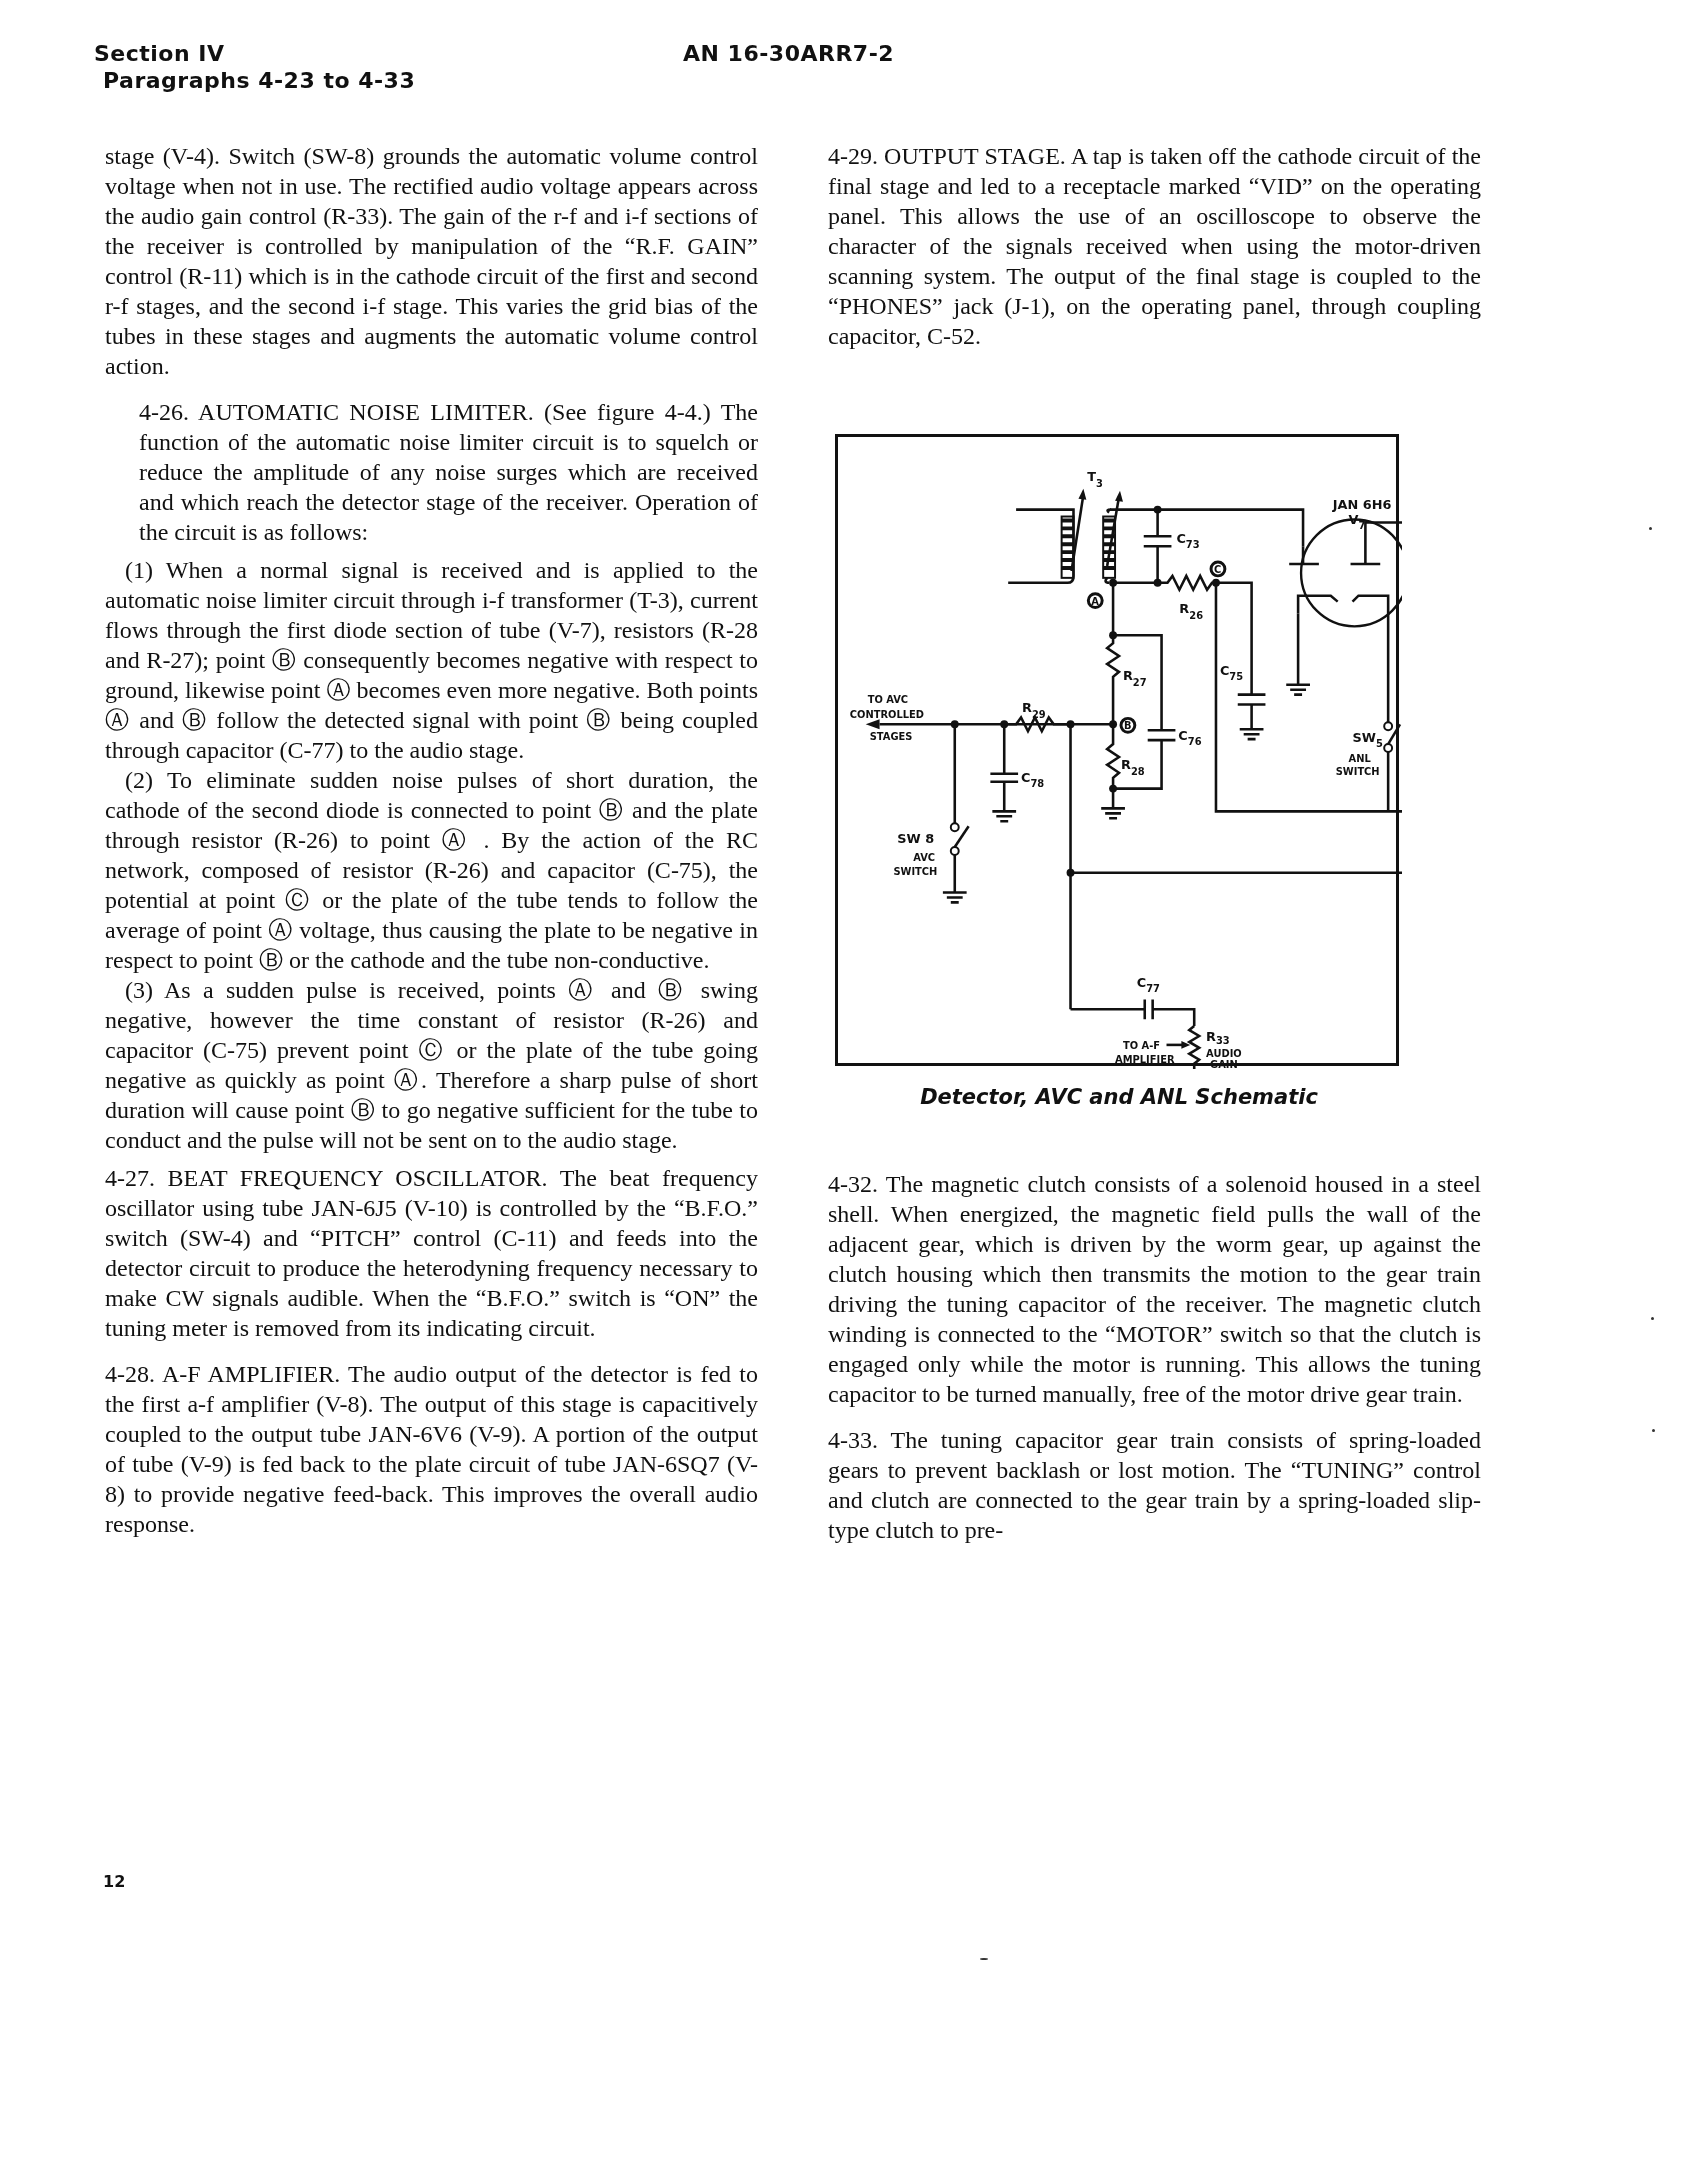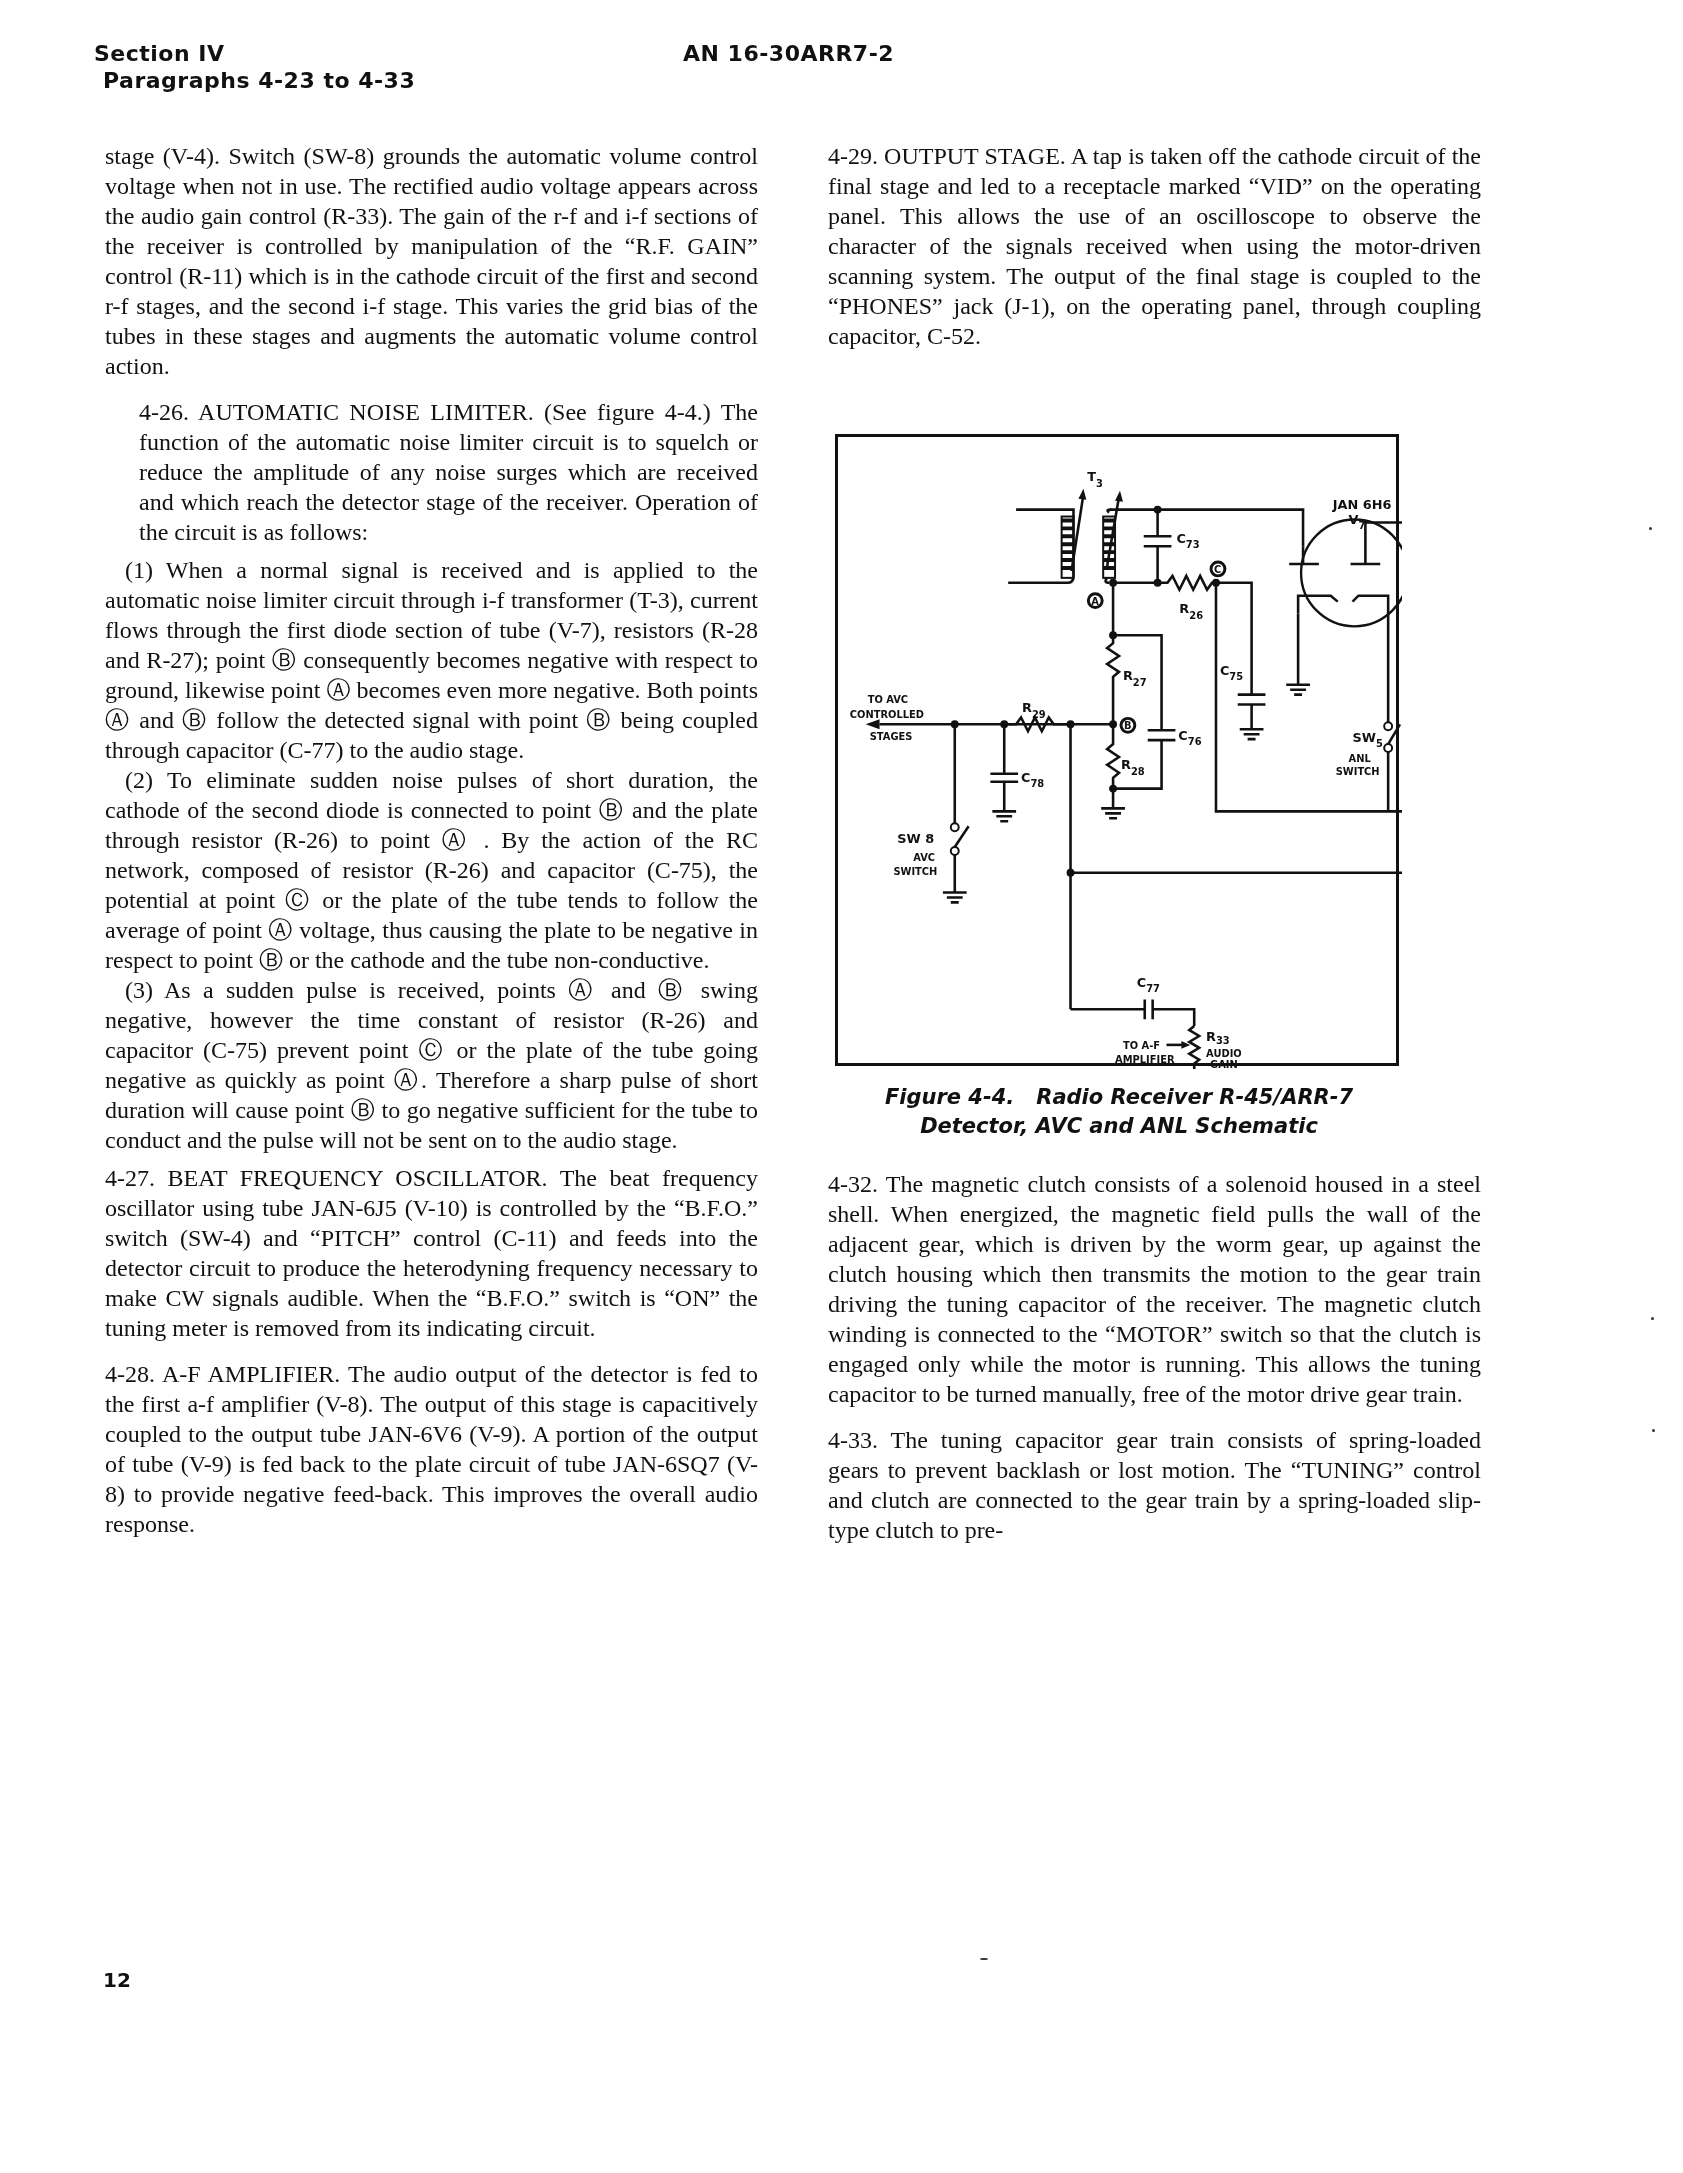--- a/index.html
+++ b/index.html
@@ -3,21 +3,21 @@
 <meta charset="utf-8">
 <style>
   html, body { margin:0; padding:0; background:#ffffff; }
   body { width:1683px; height:2173px; position:relative; overflow:hidden; color:#111; }
   .hdr { position:absolute; font-family:"DejaVu Sans", sans-serif; font-weight:bold; font-size:22px; letter-spacing:0.5px; line-height:28px; }
   .col { position:absolute; width:653px; font-family:"Liberation Serif", "DejaVu Serif", serif; font-size:24px; line-height:30px; text-align:justify; }
   .col p { margin:0 0 16px 0; }
   .col p.ind { text-indent:20px; margin-bottom:0; }
   .col p.ind.last { margin-bottom:8px; }
   .caption { position:absolute; left:832px; width:574px; top:1083px; text-align:center; font-family:"DejaVu Sans", sans-serif; font-style:italic; font-weight:bold; font-size:21px; line-height:29px; }
-  .pageno { position:absolute; left:103px; top:1968px; font-family:"DejaVu Sans", sans-serif; font-weight:bold; font-size:20px;text-align:right; }
+  .pageno { position:absolute; left:103px; top:1872px; font-family:"DejaVu Sans", sans-serif; font-weight:bold; font-size:16px;text-align:right; }
   .fig { position:absolute; left:835px; top:434px; width:564px; height:632px; border:3px solid #111; box-sizing:border-box; }
   .fig svg { position:absolute; left:0; top:0; }
   .sl { font-family:"DejaVu Sans", sans-serif; font-weight:bold; font-size:13px; fill:#111; }
   .sls { font-family:"DejaVu Sans", sans-serif; font-weight:bold; font-size:10px; fill:#111; }
   .w { stroke:#111; stroke-width:2.6; fill:none; }
   .dot { fill:#111; }
   .speck { position:absolute; width:3px; height:3px; background:#333; border-radius:50%; }
 </style>
 </head>
 <body>
@@ -160,21 +160,20 @@
       <path d="M356 614 l-9 -4 l0 8 z" class="dot"></path>
     <text class="sls" x="288" y="618">TO A-F</text>
     <text class="sls" x="280" y="632">AMPLIFIER</text>
     <text class="sl" x="372" y="610"><tspan>R</tspan><tspan class="sls" dy="3">33</tspan></text>
     <text class="sls" x="372" y="626">AUDIO</text>
     <text class="sls" x="376" y="637">GAIN</text>
   </svg>
 </div>
 
 <div class="caption">
-  <div style="white-space:pre;">Figure 4-4.   Radio Receiver R-45/ARR-7</div>
   <div>Detector, AVC and ANL Schematic</div>
 </div>
 
 <div class="col" style="left:828px; top:1169px;">
   <p>4-32. The magnetic clutch consists of a solenoid housed in a steel shell. When energized, the magnetic field pulls the wall of the adjacent gear, which is driven by the worm gear, up against the clutch housing which then transmits the motion to the gear train driving the tuning capacitor of the receiver. The magnetic clutch winding is connected to the “MOTOR” switch so that the clutch is engaged only while the motor is running. This allows the tuning capacitor to be turned manually, free of the motor drive gear train.</p>
   <p>4-33. The tuning capacitor gear train consists of spring-loaded gears to prevent backlash or lost motion. The “TUNING” control and clutch are connected to the gear train by a spring-loaded slip-type clutch to pre-</p>
 </div>
 
 <div class="pageno">12</div>
 

